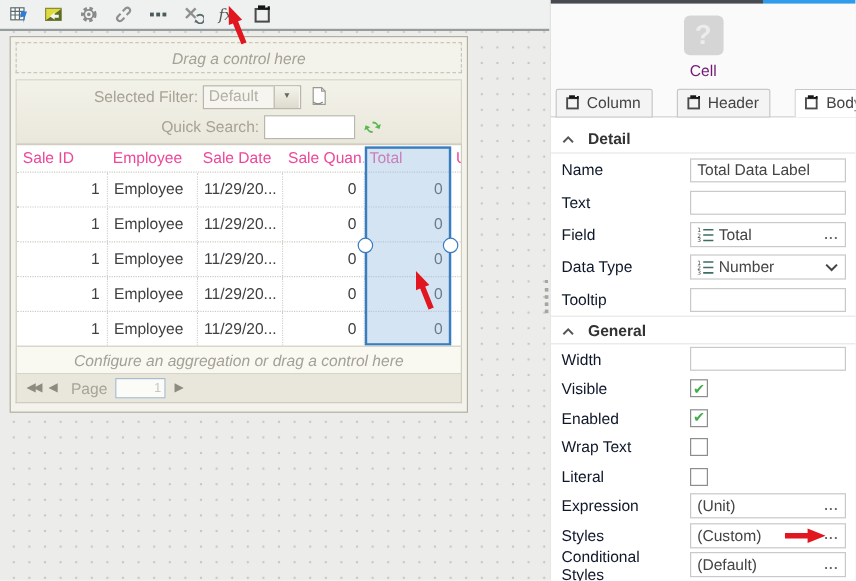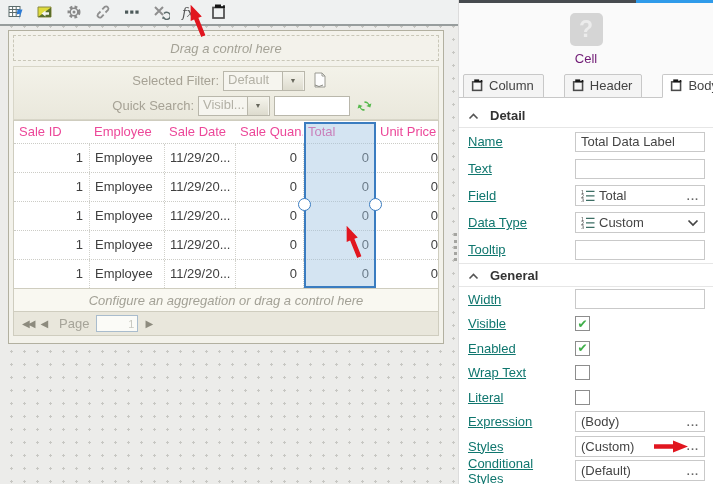--- a/index.html
+++ b/index.html
@@ -17,21 +17,21 @@
     display:flex; align-items:center; gap:11px; padding-left:7px;
   }
   .tbi { display:inline-flex; width:18px; height:17px; align-items:center; justify-content:center; cursor:pointer; }
   .surface {
     position:absolute; left:0; top:26px; width:458px; height:458px;
     background-color:#ececea;
     background-image:radial-gradient(circle,#c7c7c3 1.1px, transparent 1.3px);
     background-size:13px 13px; background-position:5px 7px;
   }
   .card {
-    position:absolute; left:8px; top:4px; width:436px; height:314px;
+    position:absolute; left:8px; top:4px; width:382px; height:314px;
     background:#f3f2eb; border:1px solid #b2b0a0;
   }
   .dragbox {
     margin:4px 4px 0; height:26px; border:1px dashed #c9c7b8;
     display:flex; align-items:center; justify-content:center;
     font-style:italic; color:#a4a296;
   }
   .filterbar {
     margin:5px 4px 0; height:54px; border:1px solid #d8d6c8;
     background:linear-gradient(#f3f2e9,#eae8dc);
@@ -117,21 +117,21 @@
   .tabicon { display:inline-flex; }
   .pcontent { background:#fff; padding-top:6px; height:100%; }
   .phead {
     height:24px; display:flex; align-items:center; gap:11px; padding:0 9px;
     font-weight:bold; color:#333; border-bottom:1px solid #e6e6e6;
   }
   .sec-general .phead { border-top:1px solid #e6e6e6; }
   .prow { display:flex; align-items:center; justify-content:space-between; padding:0 8px 0 9px; }
   .sec-detail .prow { height:27px; }
   .sec-general .prow { height:24.5px; }
-  .plabel { color:#0f766e;text-decoration:underline; }
+  .plabel { color:#0f172a; }
   .pslot { width:130px; display:flex; align-items:center;margin-left:15px; }
   .pinput { width:130px; height:20px; border:1px solid #c9c9c9; background:#fff; padding:0 5px; font:13px "Liberation Sans",sans-serif; color:#444; }
   .ppicker {
     width:130px; height:21px; border:1px solid #c9c9c9; background:#fff;
     display:flex; align-items:center; gap:4px; padding:0 5px; position:relative; color:#444;
   }
   .pval { flex:1; overflow:hidden; white-space:nowrap; }
   .psfx { color:#666; font-weight:bold; font-size:11px; letter-spacing:1px; cursor:pointer; }
   .pchev { display:inline-flex; cursor:pointer; }
   .picon { display:inline-flex; }
@@ -227,24 +227,20 @@
           <span class="docicon">
             <svg width="16" height="17" viewBox="0 0 16 17">
                 <path d="M3 1 h7 l3 3 v11 h-10 z" fill="#fdfdfd" stroke="#9a9a92"></path>
                 <path d="M10 1 v3 h3" fill="none" stroke="#9a9a92"></path>
                 <path d="M3 13 q4 3 8 0" stroke="#8a8a82" fill="none"></path>
               </svg>
           </span>
         </div>
         <div class="frow frow2">
           <span class="flabel">Quick Search:</span>
-          <span class="dd dd2">
-            <span class="ddval">Visibl...</span>
-            <span class="ddbtn">▼</span>
-          </span>
           <input class="searchinput" value="" style="">
           <span class="refresh">
             <svg width="15" height="14" viewBox="0 0 15 14">
                 <g fill="var(--refresh-green,#56b94c)">
                   <path d="M7.5 2.2 a5 5 0 0 1 4.7 3.1 l2.2 -0.9 -1.1 4.2 -4 -1.6 2 -0.9 a3.1 3.1 0 0 0 -3.8 -2 z"></path>
                   <path d="M7.5 11.8 a5 5 0 0 1 -4.7 -3.1 l-2.2 0.9 1.1 -4.2 4 1.6 -2 0.9 a3.1 3.1 0 0 0 3.8 2 z"></path>
                 </g>
               </svg>
           </span>
         </div>
@@ -370,21 +366,21 @@
                   <g fill="#4a4a4a" font-family="DejaVu Sans" font-size="5">
                     <text x="0" y="4.6">1</text>
                     <text x="0" y="9">2</text>
                     <text x="0" y="13">3</text>
                   </g>
                   <g stroke="#3c6e64" stroke-width="1.3">
                     <path d="M5 2.4 h8.5 M5 6.9 h8.5 M5 11.4 h8.5"></path>
                   </g>
                 </svg>
               </span>
-              <span class="pval">Custom</span>
+              <span class="pval">Number</span>
               <span class="pchev">
                 <svg width="12" height="8" viewBox="0 0 12 8">
                   <path d="M1.5 1.5 L6 6 L10.5 1.5" stroke="#444" stroke-width="1.7" fill="none"></path>
                 </svg>
               </span>
             </span>
           </span>
         </div>
         <div class="prow">
           <span class="plabel">Tooltip</span>
@@ -431,21 +427,21 @@
         <div class="prow">
           <span class="plabel">Literal</span>
           <span class="pslot">
             <span class="pcheck"></span>
           </span>
         </div>
         <div class="prow">
           <span class="plabel">Expression</span>
           <span class="pslot">
             <span class="ppicker">
-              <span class="pval">(Body)</span>
+              <span class="pval">(Unit)</span>
               <span class="psfx">...</span>
             </span>
           </span>
         </div>
         <div class="prow">
           <span class="plabel">Styles</span>
           <span class="pslot">
             <span class="ppicker">
               <span class="pval">(Custom)</span>
               <span class="psfx">...</span>

